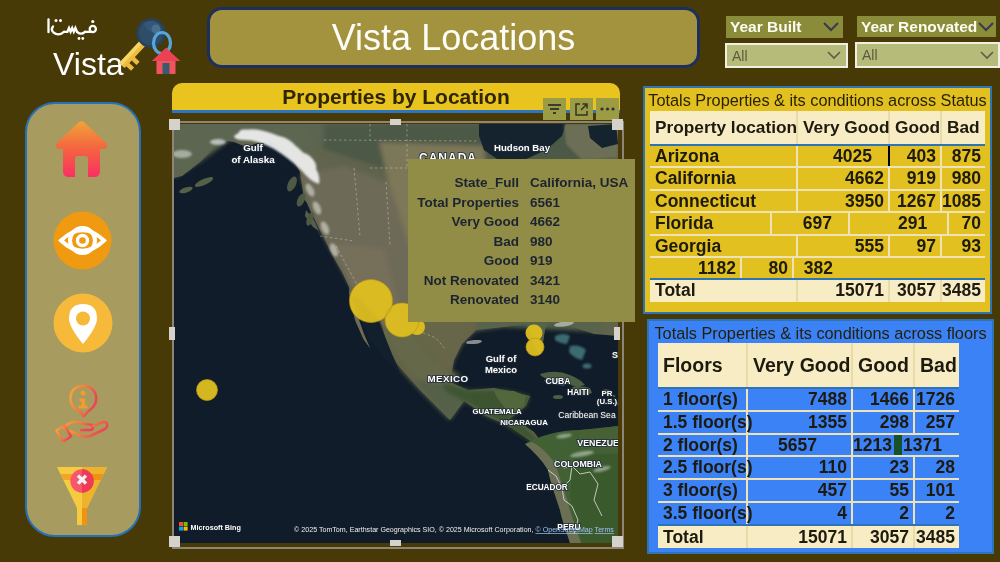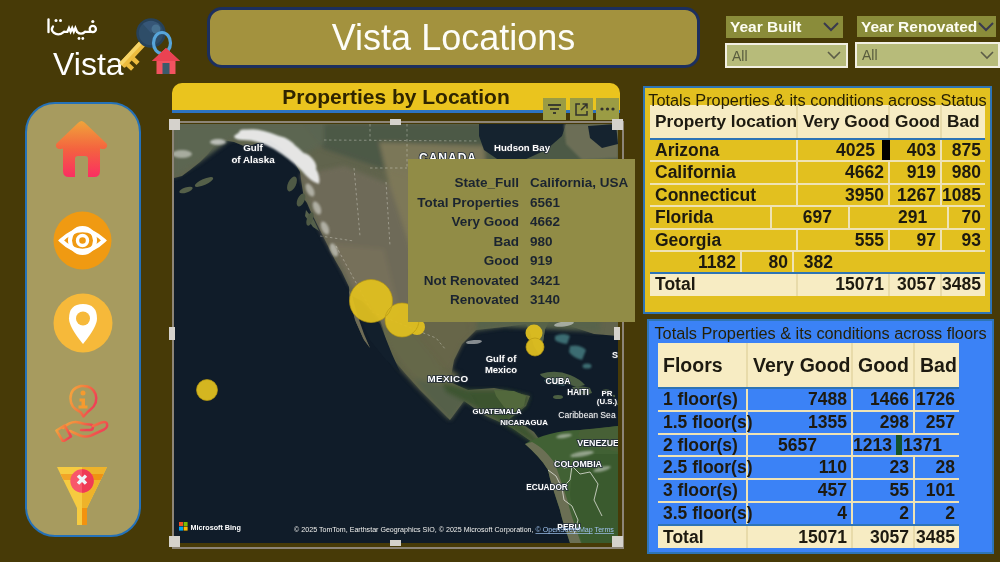--- a/index.html
+++ b/index.html
@@ -438,36 +438,36 @@
     <tr>
           <td style="text-align:right;padding:2.25px 0;">Renovated</td>
           <td style="padding-left:11px;">3140</td>
         </tr>
   </tbody>
     </table>
 </div>
 
 <div class="abs" style="left:643px;top:86px;width:349px;height:228px;background:#e2c01f;border:2px solid #2e74b5;box-sizing:border-box;">
 
-  <div style="height:17px;text-align:center;color:#251f04;font-size:16.3px;line-height:25px;white-space:nowrap;">Totals Properties &amp; its conditions across Status</div>
+  <div style="height:23px;text-align:center;color:#251f04;font-size:16.3px;line-height:25px;white-space:nowrap;">Totals Properties &amp; its conditions across Status</div>
 
   <div style="margin-left:5px;width:335px;font-weight:bold;color:#1d1a10;">
 
     <div style="display:flex;height:33px;background:#f7ecc3;font-size:17.3px;white-space:nowrap;">
       <div style="width:148px;line-height:33px;padding-left:5px;border-right:2px solid #e8dbaa;box-sizing:border-box;white-space:nowrap;overflow:hidden;">Property location</div>
       <div style="width:92px;line-height:33px;padding-left:5px;border-right:2px solid #e8dbaa;box-sizing:border-box;">Very Good</div>
       <div style="width:52px;line-height:33px;padding-left:5px;border-right:2px solid #e8dbaa;box-sizing:border-box;">Good</div>
       <div style="width:43px;line-height:33px;padding-left:5px;box-sizing:border-box;">Bad</div>
     </div>
 
     <div style="height:2px;background:#2e74b5;"></div>
     <div style="font-size:17.5px;">
       <div style="display:flex;height:20.4px;line-height:20.4px;">
           <div style="width:148px;padding-left:5px;border-right:2px solid #efe3b5;box-sizing:border-box;">Arizona</div>
-          <div style="width:92px;text-align:right;padding-right:7px;border-right:8px solid #000000;box-sizing:border-box;">4025</div>
+          <div style="width:92px;text-align:right;padding-right:16px;border-right:2px solid #000000;box-sizing:border-box;">4025</div>
           <div style="width:52px;text-align:right;padding-right:4px;border-right:2px solid #efe3b5;box-sizing:border-box;">403</div>
           <div style="width:43px;text-align:right;padding-right:4px;box-sizing:border-box;">875</div>
         </div>
       <div style="height:2px;background:#efe3b5;"></div>
       <div style="display:flex;height:20.4px;line-height:20.4px;">
           <div style="width:148px;padding-left:5px;border-right:2px solid #efe3b5;box-sizing:border-box;">California</div>
           <div style="width:92px;text-align:right;padding-right:4px;border-right:2px solid #efe3b5;box-sizing:border-box;">4662</div>
           <div style="width:52px;text-align:right;padding-right:4px;border-right:2px solid #efe3b5;box-sizing:border-box;">919</div>
           <div style="width:43px;text-align:right;padding-right:4px;box-sizing:border-box;">980</div>
         </div>
@@ -535,21 +535,21 @@
       <div style="display:flex;height:20.8px;line-height:20.8px;">
           <div style="width:90px;padding-left:5px;border-right:2px solid #efe3b5;box-sizing:border-box;white-space:nowrap;">1.5 floor(s)</div>
           <div style="width:105px;text-align:right;padding-right:4px;border-right:2px solid #efe3b5;box-sizing:border-box;">1355</div>
           <div style="width:62px;text-align:right;padding-right:4px;border-right:2px solid #efe3b5;box-sizing:border-box;">298</div>
           <div style="width:44px;text-align:right;padding-right:4px;box-sizing:border-box;">257</div>
         </div>
       <div style="height:2px;background:#efe3b5;"></div>
       <div style="display:flex;height:20.8px;line-height:20.8px;">
           <div style="width:90px;padding-left:5px;border-right:2px solid #efe3b5;box-sizing:border-box;white-space:nowrap;">2 floor(s)</div>
           <div style="width:105px;text-align:center;padding-right:4px;border-right:2px solid #efe3b5;box-sizing:border-box;">5657</div>
-          <div style="width:49px;text-align:right;padding-right:4px;border-right:6px solid #14532d;box-sizing:border-box;">1213</div>
+          <div style="width:49px;text-align:right;padding-right:4px;border-right:8px solid #14532d;box-sizing:border-box;">1213</div>
           <div style="width:44px;text-align:right;padding-right:4px;box-sizing:border-box;">1371</div>
         </div>
       <div style="height:2px;background:#efe3b5;"></div>
       <div style="display:flex;height:20.8px;line-height:20.8px;">
           <div style="width:90px;padding-left:5px;border-right:2px solid #efe3b5;box-sizing:border-box;white-space:nowrap;">2.5 floor(s)</div>
           <div style="width:105px;text-align:right;padding-right:4px;border-right:2px solid #efe3b5;box-sizing:border-box;">110</div>
           <div style="width:62px;text-align:right;padding-right:4px;border-right:2px solid #efe3b5;box-sizing:border-box;">23</div>
           <div style="width:44px;text-align:right;padding-right:4px;box-sizing:border-box;">28</div>
         </div>
       <div style="height:2px;background:#efe3b5;"></div>

